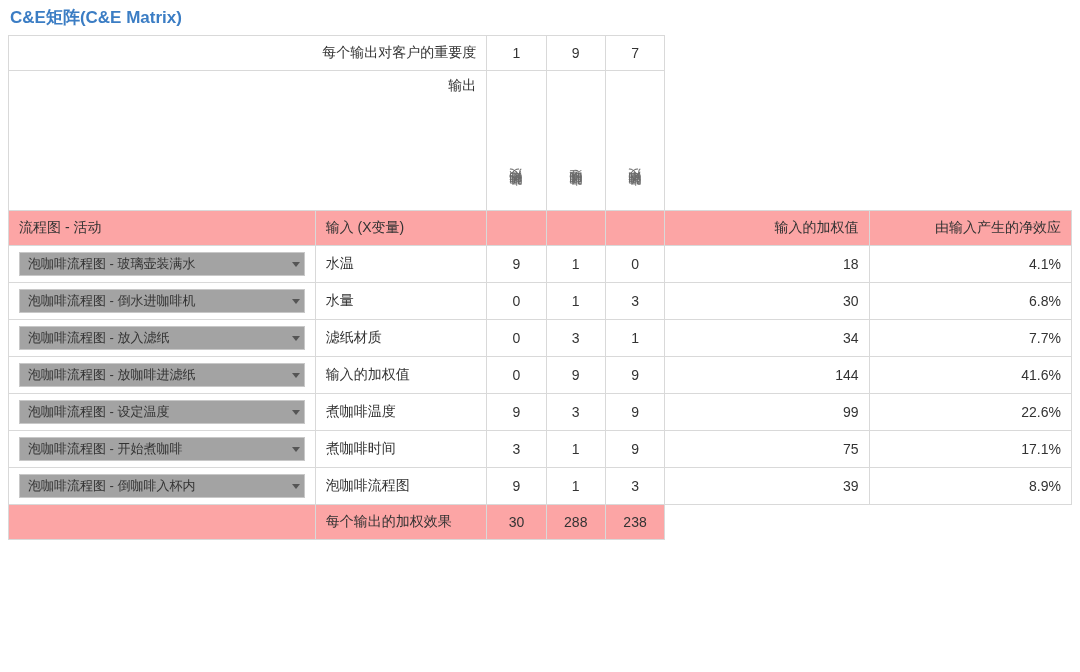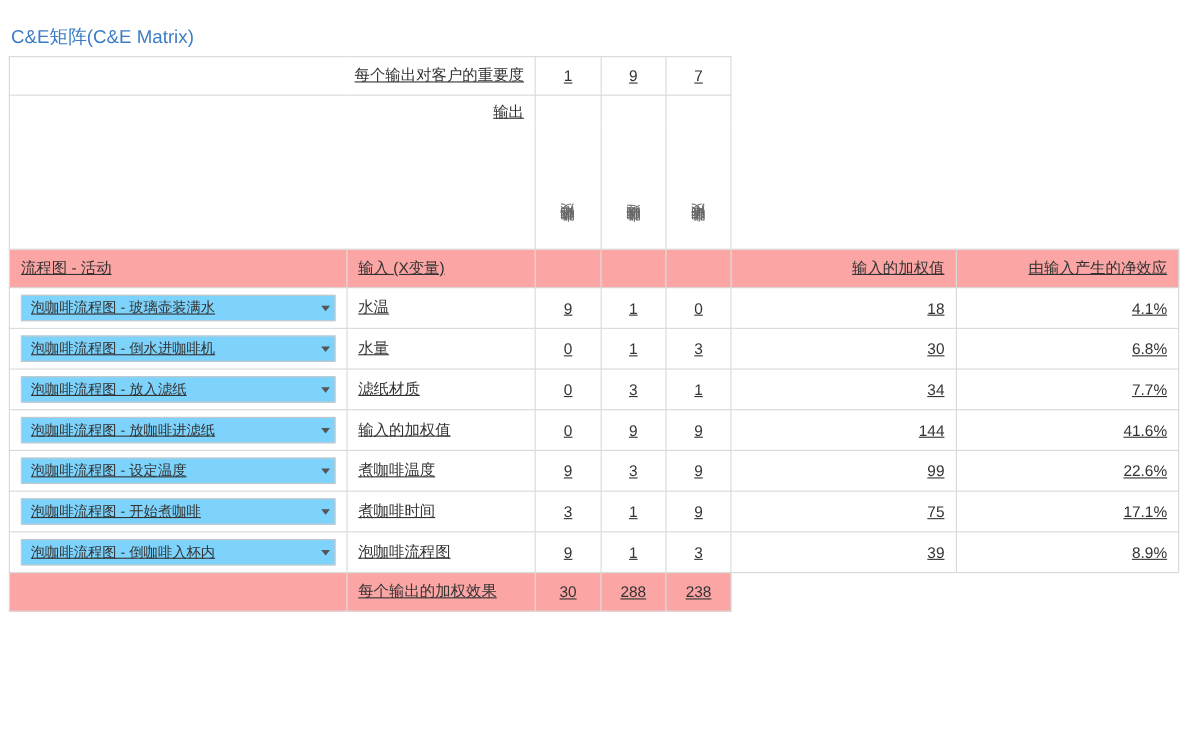--- a/index.html
+++ b/index.html
@@ -11,28 +11,27 @@
     color: #333;
     background: #fff;
   }
   .wrap {
     width: 1080px;
     padding: 6px 8px 20px 8px;
   }
   .title {
     color: #3b7dc4;
     font-size: 17px;
-    font-weight: 400;
-    margin: 16px 0 6px 2px;
+    font-weight: 700;
+    margin: 0 0 6px 2px;
   }
   table {
     border-collapse: collapse;
     width: 100%;
     table-layout: fixed;
-    text-decoration: underline;
   }
   col.c-act   { width: 300px; }
   col.c-inp   { width: 168px; }
   col.c-out   { width: 58px; }
   col.c-wt    { width: 200px; }
   col.c-net   { width: 198px; }
 
   td, th {
     border: 1px solid #d9d9d9;
     padding: 8px 10px;
@@ -68,21 +67,21 @@
   }
 
   .dropdown {
     display: flex;
     align-items: center;
     justify-content: space-between;
     gap: 6px;
     height: 24px;
     padding: 0 4px 0 8px;
     border: 1px solid #c8c8c8;
-    background: #7dd3fc;
+    background: #a3a3a3;
     cursor: pointer;
     width: 100%;
   }
   .dropdown .dd-text {
     white-space: nowrap;
     overflow: hidden;
     text-overflow: ellipsis;
     font-size: 13px;
   }
   .dropdown .caret {

